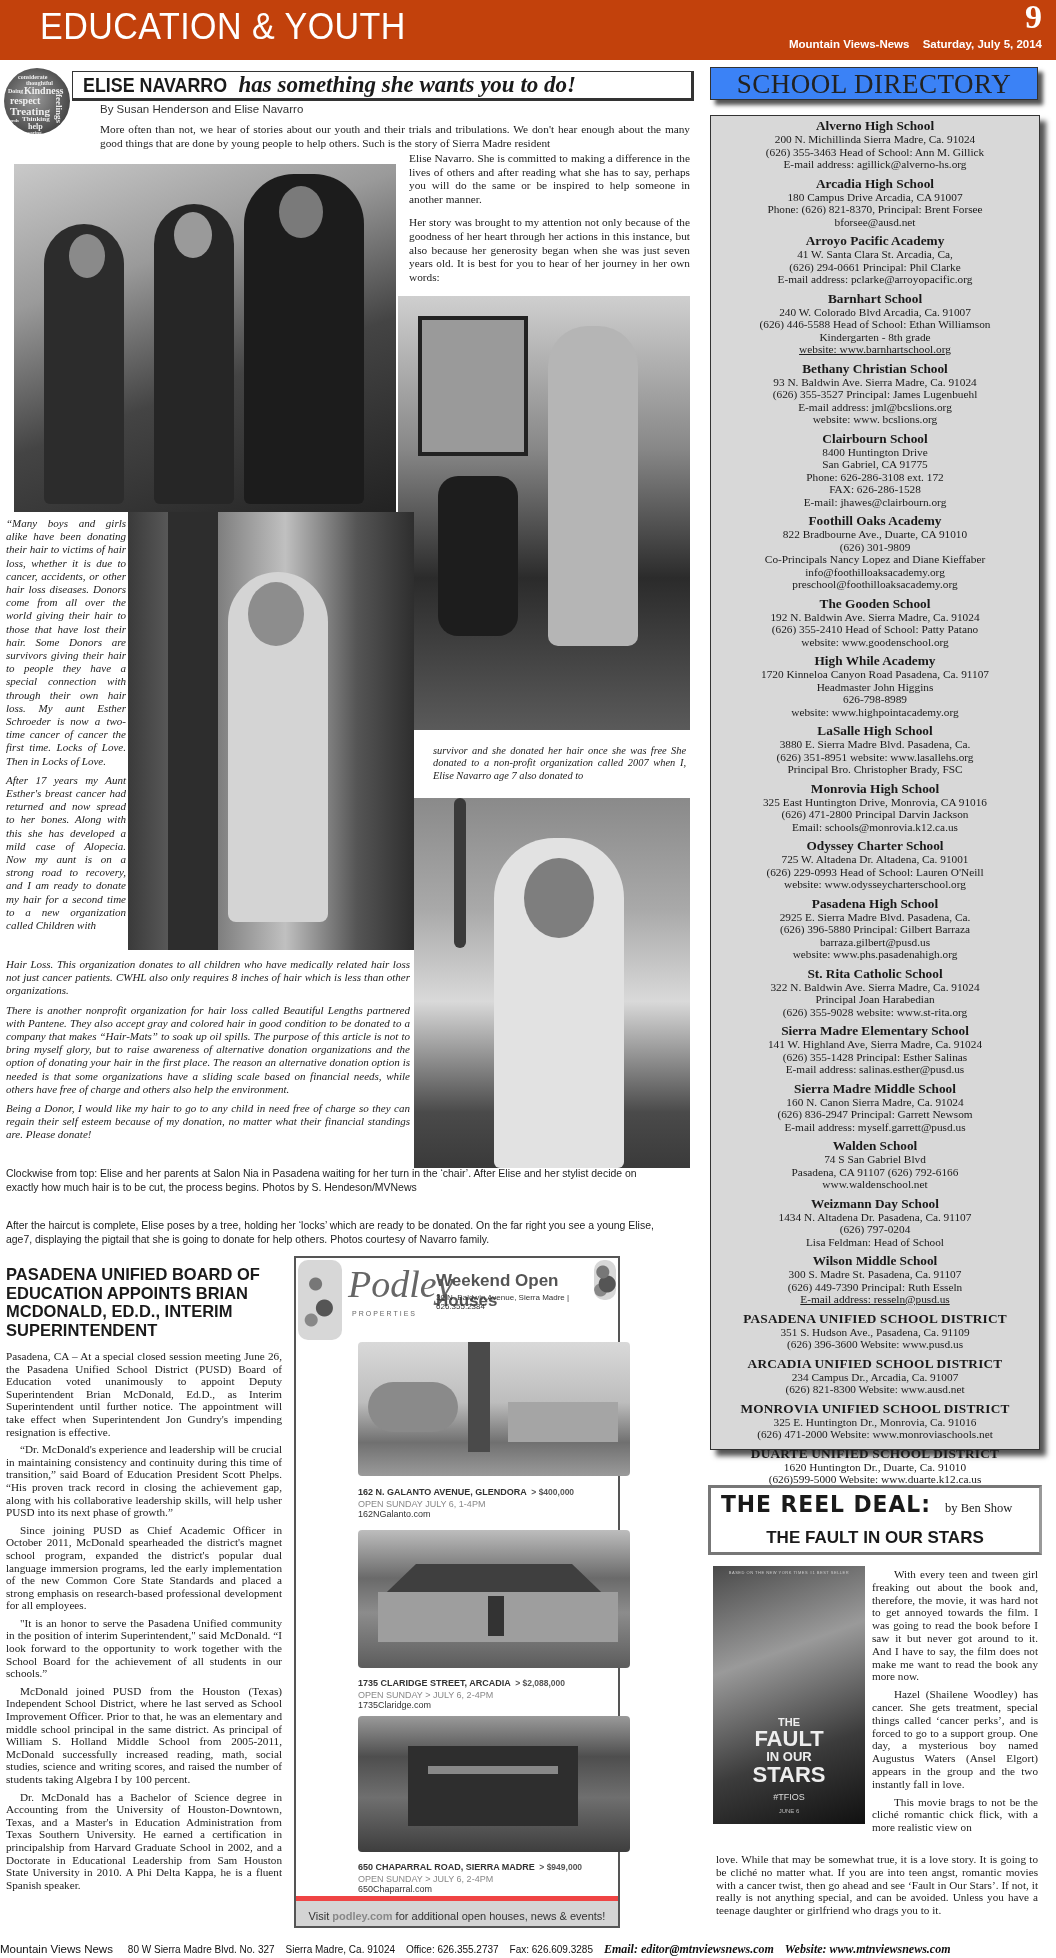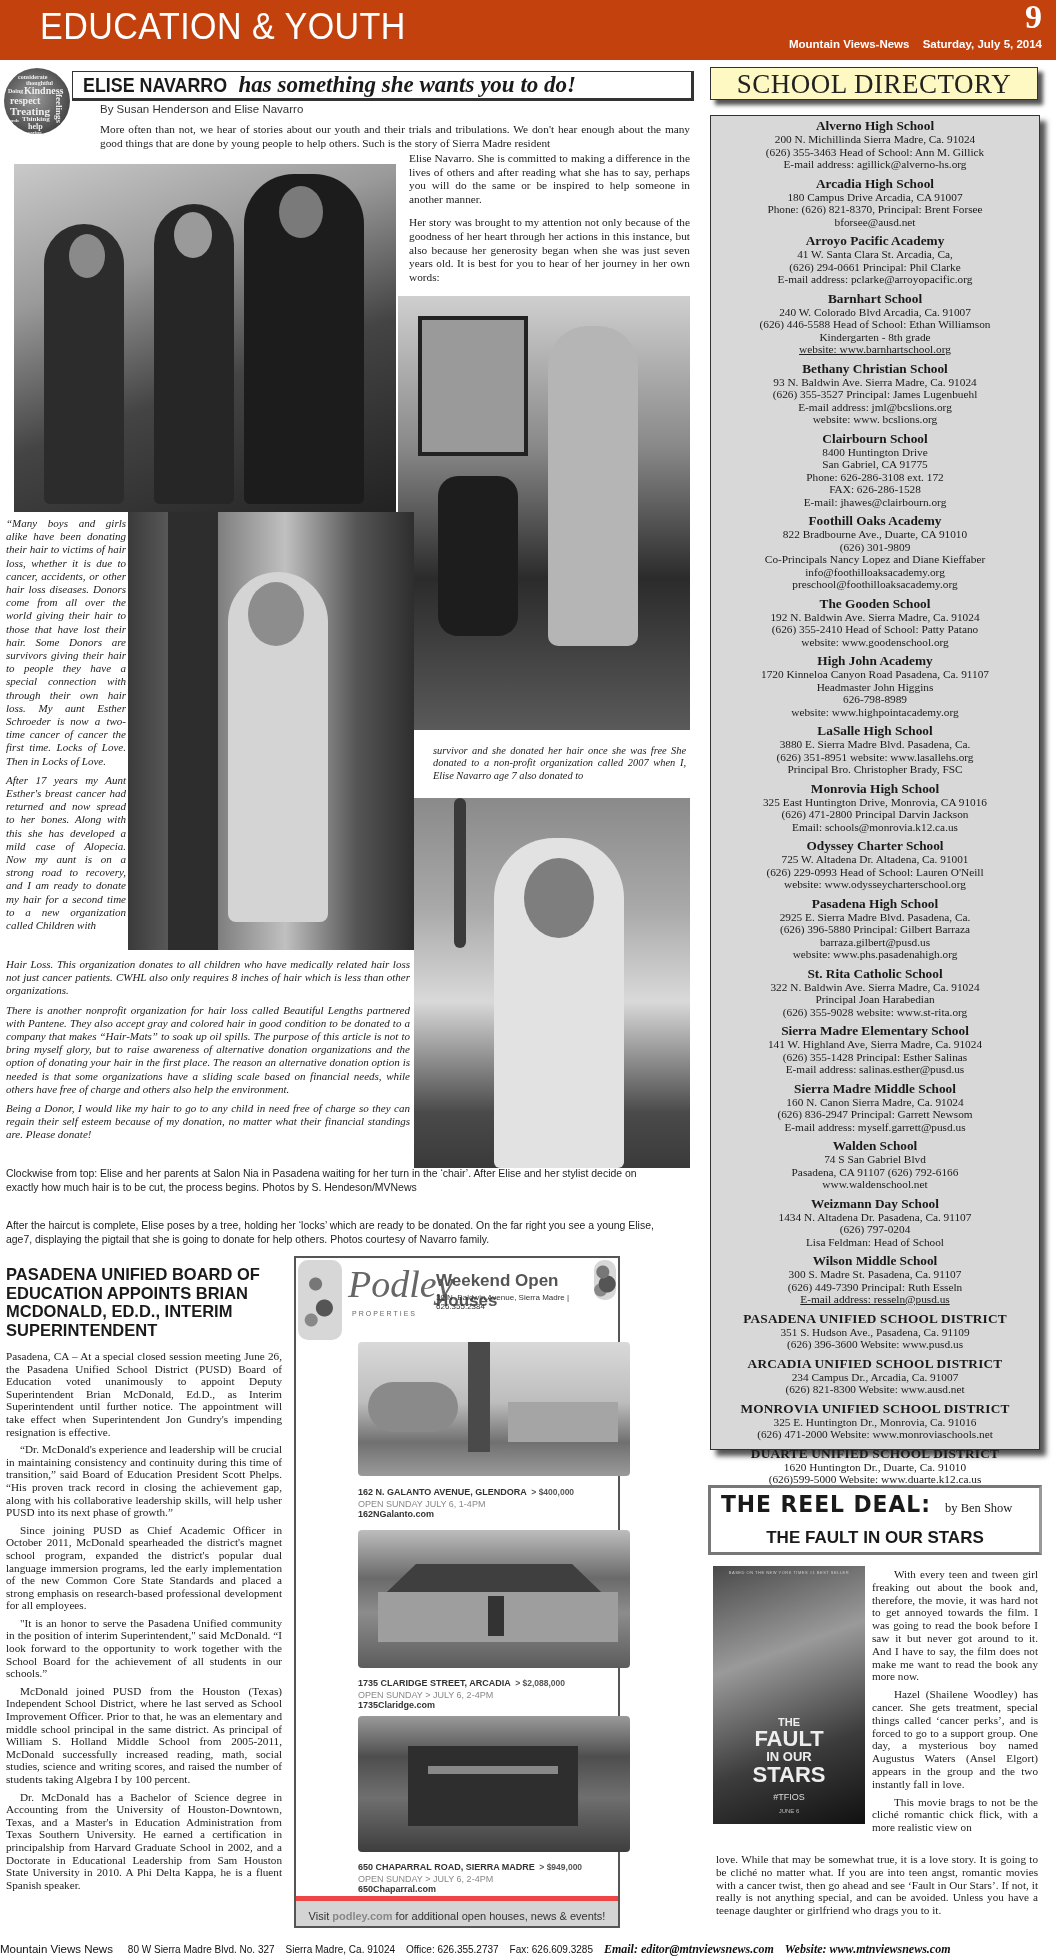--- a/index.html
+++ b/index.html
@@ -54,26 +54,26 @@
   .ad-flowers.right { right: 2px; top: 2px; width: 22px; height: 40px; }
   .ad-logo { position: absolute; left: 52px; top: 4px; font-family: "Liberation Serif", serif; font-style: italic; font-size: 38px; color: #666; }
   .ad-logo-sub { position: absolute; left: 56px; top: 52px; font-family: "Liberation Sans", sans-serif; font-size: 7px; letter-spacing: 2px; color: #666; }
   .ad-title { position: absolute; left: 140px; top: 13px; font-family: "Liberation Sans", sans-serif; font-weight: bold; font-size: 17px; color: #555; }
   .ad-addr { position: absolute; left: 140px; top: 35px; font-family: "Liberation Sans", sans-serif; font-size: 8px; color: #333; }
   .listing-photo { position: absolute; left: 62px; width: 272px; border-radius: 4px; overflow: hidden; }
   .listing { position: absolute; left: 62px; font-family: "Liberation Sans", sans-serif; }
   .listing .l-addr { font-size: 9px; font-weight: bold; color: #333; }
   .listing .l-price { font-size: 8.5px; font-weight: bold; color: #555; }
   .listing .l-open { font-size: 9px; color: #888; }
-  .listing .l-url { font-size: 9px; font-weight: bold; color: #333; }
+  .listing .l-url { font-size: 9px; font-weight: normal; color: #333; }
   .ad-footer { position: absolute; left: 0; bottom: 0; width: 100%; height: 30px; background: #d4d4d4; border-top: 5px solid #ef4444; font-family: "Liberation Sans", sans-serif; font-size: 11px; text-align: center; line-height: 30px; color: #333; }
   .ad-footer .podley-link { color: #888; font-weight: bold; }
 
   
-  .dir-title { position: absolute; left: 710px; top: 67px; width: 328px; height: 33px; background: #fef9c3; border: 1.5px solid #333; box-shadow: 5px 5px 4px #555; font-family: "Liberation Serif", serif; font-size: 27px; text-align: center; line-height: 32px; color: #222; letter-spacing: 0.5px; }
+  .dir-title { position: absolute; left: 710px; top: 67px; width: 328px; height: 33px; background: #3b82f6; border: 1.5px solid #333; box-shadow: 5px 5px 4px #555; font-family: "Liberation Serif", serif; font-size: 27px; text-align: center; line-height: 32px; color: #222; letter-spacing: 0.5px; }
   .dir-box { position: absolute; left: 710px; top: 115px; width: 330px; height: 1335px; background: #d8d8d8; border: 1.5px solid #333; box-shadow: 6px 6px 5px #555; text-align: center; padding-top: 3px; }
   .school { margin-bottom: 6px; }
   .school .s-name { font-weight: bold; font-size: 13.3px; line-height: 14px; }
   .school .s-line { font-size: 11.3px; line-height: 12.5px; }
   .school .s-line.link { text-decoration: underline; }
   .school.district .s-name { font-size: 13.3px; letter-spacing: 0.2px; }
 
   
   .reel-box { position: absolute; left: 708px; top: 1485px; width: 334px; height: 70px; border: 3px solid #777; border-right-color: #999; background: #fff; }
   .reel-title { position: absolute; left: 10px; top: 3px; font-family: "DejaVu Sans", sans-serif; font-weight: bold; font-size: 23px; letter-spacing: 1px; transform: scaleX(0.95); transform-origin: left; }
@@ -274,21 +274,21 @@
       <div class="s-line">info@foothilloaksacademy.org</div>
       <div class="s-line">preschool@foothilloaksacademy.org</div>
     </div>
     <div class="school">
       <div class="s-name">The Gooden School</div>
       <div class="s-line">192 N. Baldwin Ave.  Sierra Madre, Ca. 91024</div>
       <div class="s-line">(626) 355-2410 Head of School: Patty Patano</div>
       <div class="s-line">website: www.goodenschool.org</div>
     </div>
     <div class="school">
-      <div class="s-name">High John Academy</div>
+      <div class="s-name">High While Academy</div>
       <div class="s-line">1720 Kinneloa Canyon Road  Pasadena, Ca.  91107</div>
       <div class="s-line">Headmaster John Higgins</div>
       <div class="s-line">626-798-8989</div>
       <div class="s-line">website:  www.highpointacademy.org</div>
     </div>
     <div class="school">
       <div class="s-name">LaSalle High School</div>
       <div class="s-line">3880 E. Sierra Madre Blvd.  Pasadena, Ca.</div>
       <div class="s-line">(626) 351-8951  website: www.lasallehs.org</div>
       <div class="s-line">Principal Bro. Christopher Brady, FSC</div>

